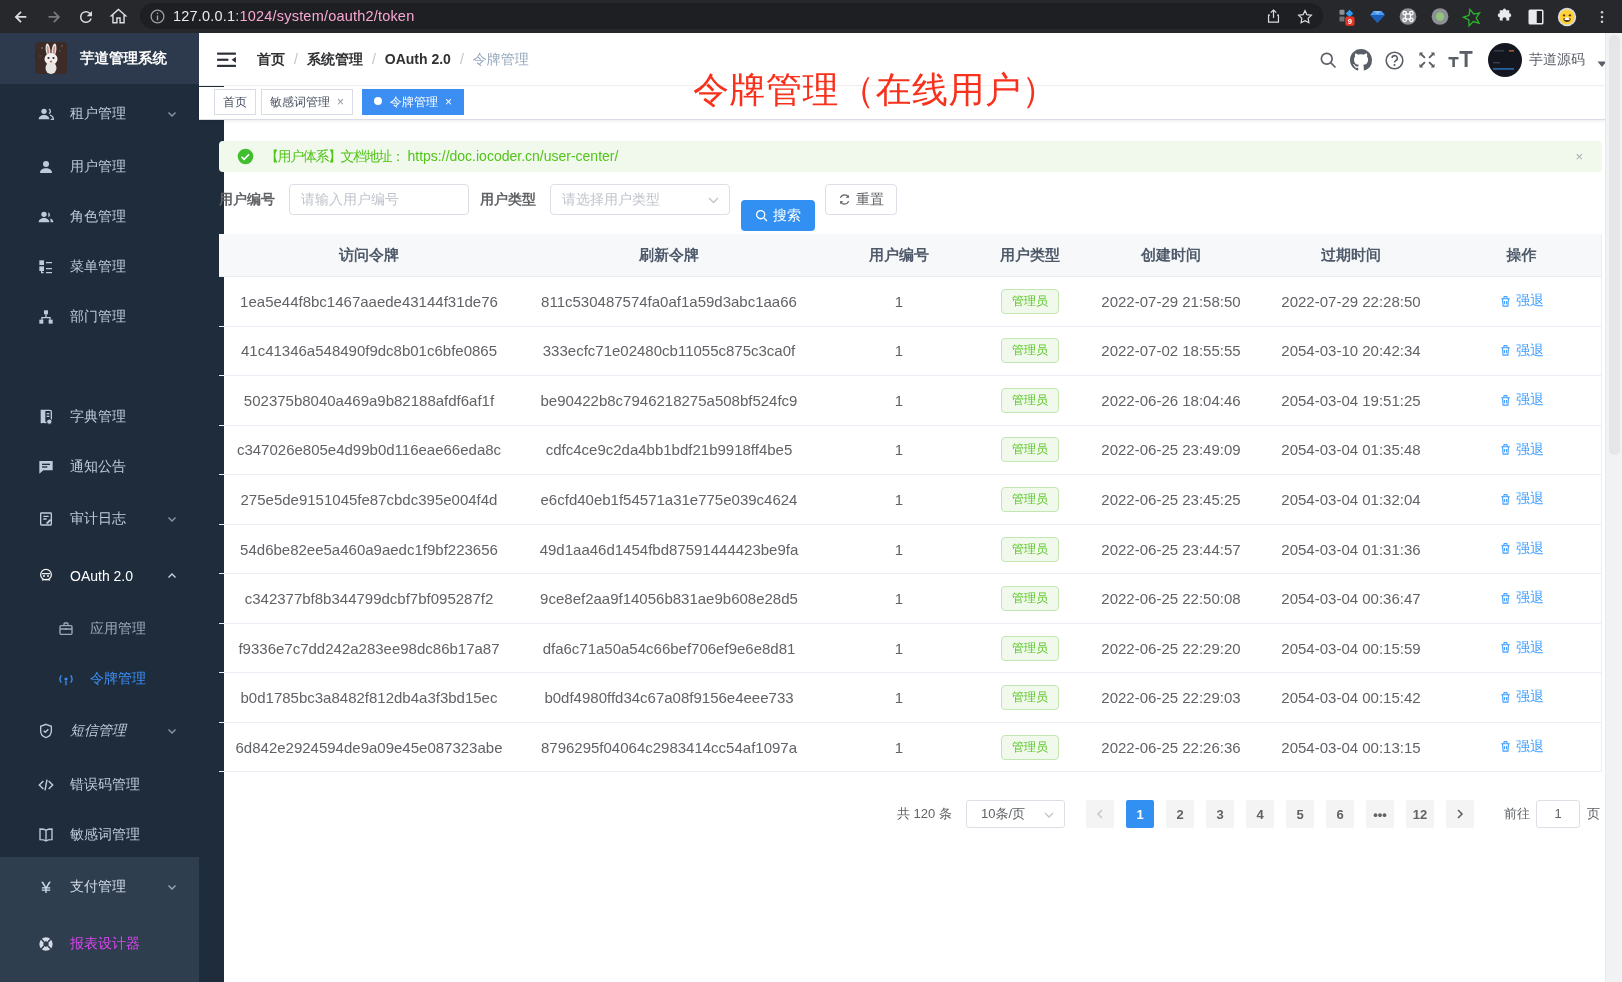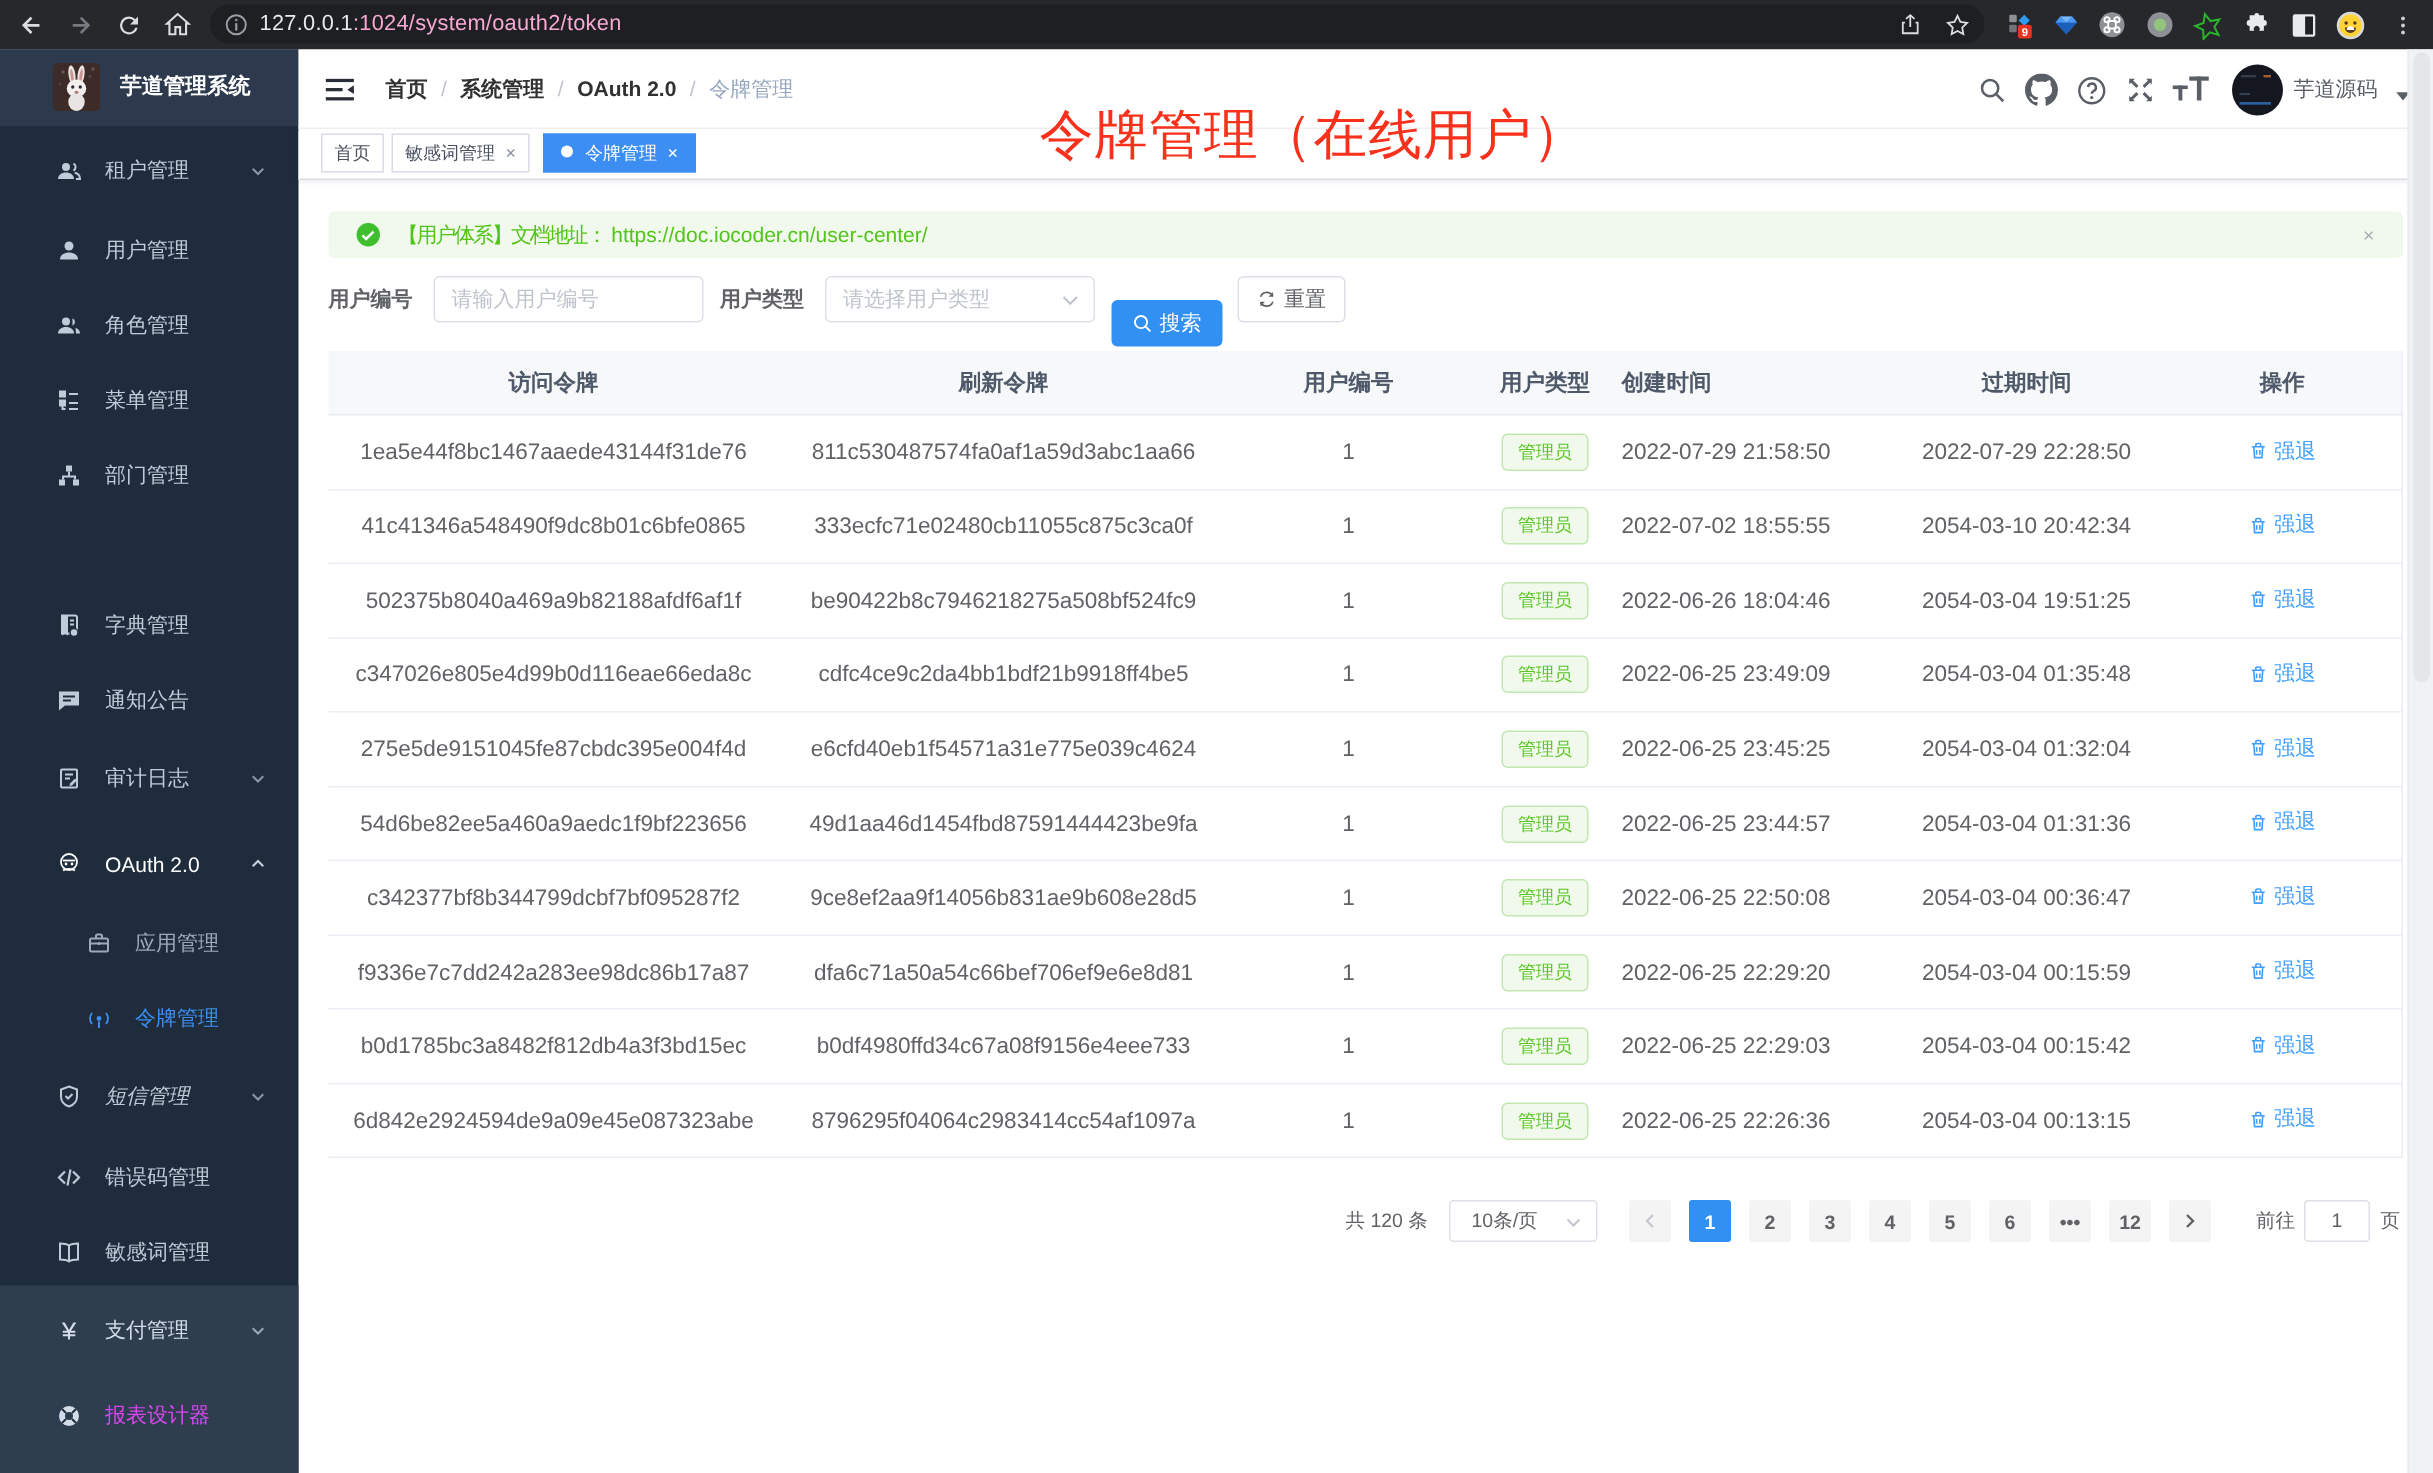--- a/index.html
+++ b/index.html
@@ -8,21 +8,21 @@
 
 
 #chrome { position:absolute; left:0; top:0; width:1622px; height:33px; background:#26282b; }
 #chrome .pill { position:absolute; left:140px; top:3px; width:1183px; height:26px; border-radius:13px; background:#1d1f22; }
 #chrome svg { display:block; }
 .cicon { position:absolute; top:0; width:20px; height:33px; display:flex; align-items:center; justify-content:center; }
 #urltext { position:absolute; left:173px; top:0; height:33px; line-height:33px; font-size:14.5px; color:#e8eaed; letter-spacing:.2px; }
 #urltext span { color:#f9a8d4; }
 
 
-#sidebar { position:absolute; left:0; top:33px; width:199px; height:949px; background:#1e2c3c; }
+#sidebar { position:absolute; left:0; top:33px; width:224px; height:949px; background:#1e2c3c; }
 #logo { position:absolute; left:0; top:0; width:199px; height:51px; background:#2d3a4d; }
 #logo .ttl { position:absolute; left:80px; top:0; height:51px; line-height:51px; color:#fff; font-size:14.5px; font-weight:700; }
 #logo .av { position:absolute; left:35px; top:9px; width:32px; height:32px; border-radius:4px; overflow:hidden; }
 #sbottom { position:absolute; left:0; top:824px; width:199px; height:125px; background:#2f3e4f; }
 .mi { position:absolute; left:0; width:199px; height:50px; display:flex; align-items:center; color:#bfcbd9; font-size:14px; }
 .mi .ic { position:absolute; left:38px; top:50%; margin-top:-8px; width:16px; height:16px; }
 .mi .tx { position:absolute; left:70px; }
 .mi .ar { position:absolute; left:166px; top:50%; margin-top:-6px; width:12px; height:12px; }
 .mi.sub .ic { left:58px; }
 .mi.sub .tx { left:90px; }
@@ -58,21 +58,21 @@
 .fbtn { position:absolute; top:184px; height:31px; border-radius:4px; font-size:14px; display:flex; align-items:center; justify-content:center; }
 #btnsearch { left:741px; width:74px; background:#3190f2; color:#fff;margin-top:16px; }
 #btnreset { left:825px; width:72px; background:#fff; border:1px solid #dcdfe6; color:#606266; }
 
 
 #table { position:absolute; left:219px; top:234px; width:1383px; }
 #thead { display:flex; height:43px; background:#f7f8fa; border-bottom:1px solid #e8ebf0; align-items:center; font-size:15px; font-weight:700; color:#4e5969; }
 .tr { display:flex; height:49.55px; border-bottom:1px solid #ebeef5; align-items:center; font-size:15px; color:#606266; }
 .c1{width:300px;text-align:center;} .c2{width:300px;text-align:center;}
 .c3{width:160px;text-align:center;} .c4{width:102px;text-align:center;}
-.c5{width:180px;text-align:left;} .c6{width:180px;text-align:center;}
+.c5{width:180px;text-align:center;} .c6{width:180px;text-align:center;}
 .c7{width:161px;text-align:center;}
 .gtag { display:inline-block; height:25px; line-height:23px; padding:0 10px; background:#f0f9eb; border:1px solid #c2e7b0; color:#5ac725; border-radius:4px; font-size:12px; }
 .act { color:#409eff; display:inline-flex; align-items:center; gap:4px; font-size:14px; }
 #tright { position:absolute; left:1601px; top:234px; width:1px; height:538px; background:#ebeef5; }
 
 
 #pager { position:absolute; left:0; top:797px; width:1622px; height:34px; font-size:13px; color:#606266; }
 #ptotal { position:absolute; left:897px; top:0; height:34px; line-height:34px; }
 #psize { position:absolute; left:966px; top:3px; width:99px; height:28px; border:1px solid #dcdfe6; border-radius:3px; line-height:26px; text-align:left; padding-left:14px; background:#fff; }
 .pbtn { position:absolute; top:3px; width:28px; height:28px; border-radius:2px; background:#f4f4f5; color:#606266; display:flex; align-items:center; justify-content:center; font-weight:700; font-size:13px; }

